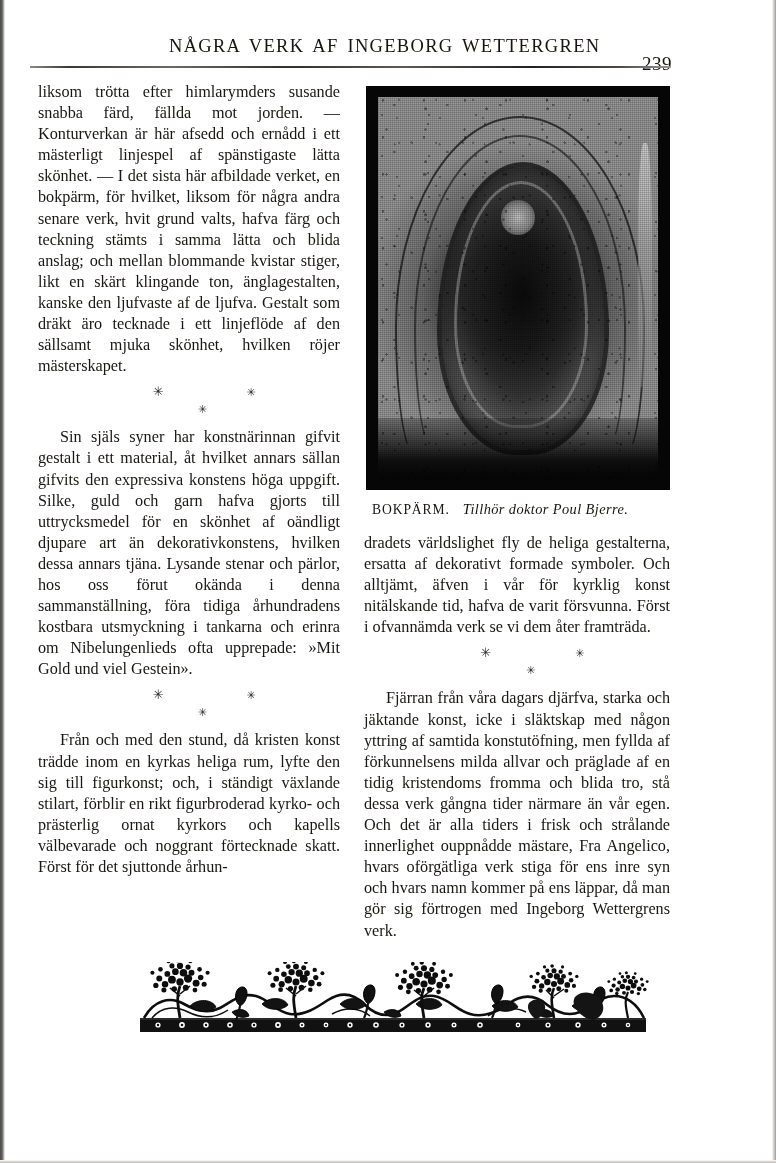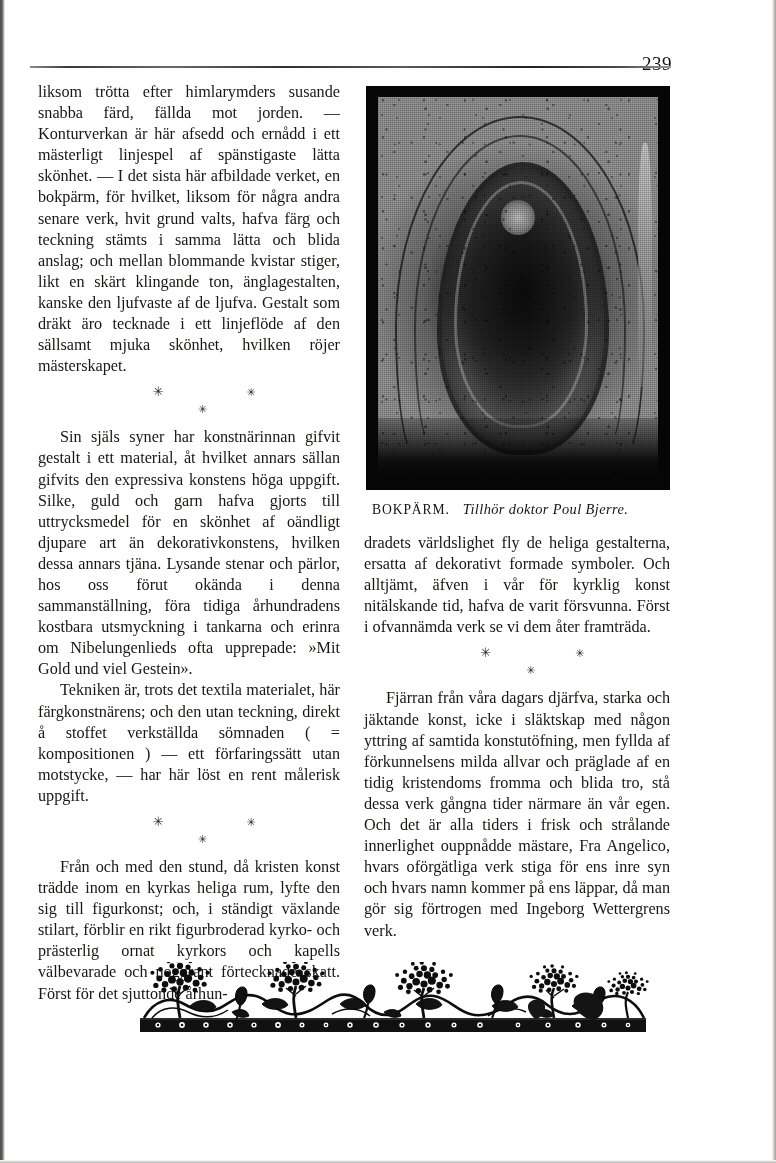--- a/index.html
+++ b/index.html
@@ -272,35 +272,35 @@
 
   
   .col, .runhead, .caption { text-rendering: optimizeLegibility; }
 </style>
 </head>
 <body>
 
 <div class="page">
 
   <div class="runhead">
+    <div class="runhead-title">NÅGRA  VERK  AF  INGEBORG  WETTERGREN</div>
     <div class="runhead-folio">239</div>
     <div class="runhead-rule"></div>
   </div>
 
   <div class="col col-left">
     <p>liksom trötta efter himlarymders susande snabba färd, fällda mot jorden. — Konturverkan är här afsedd och ernådd i ett mästerligt linjespel af spänstigaste lätta skönhet. — I det sista här afbildade verket, en bokpärm, för hvilket, liksom för några andra senare verk, hvit grund valts, hafva färg och teckning stämts i samma lätta och blida anslag; och mellan blommande kvistar stiger, likt en skärt klingande ton, änglagestalten, kanske den ljufvaste af de ljufva. Gestalt som dräkt äro tecknade i ett linjeflöde af den sällsamt mjuka skönhet, hvilken röjer mästerskapet.</p>
 
     <div class="orn">
       <span class="a1">✳</span>
       <span class="a2">✳</span>
       <span class="a3">✳</span>
     </div>
 
     <p class="indent">Sin själs syner har konstnärinnan gifvit gestalt i ett material, åt hvilket annars sällan gifvits den expressiva konstens höga uppgift. Silke, guld och garn hafva gjorts till uttrycksmedel för en skönhet af oändligt djupare art än dekorativkonstens, hvilken dessa annars tjäna. Lysande stenar och pärlor, hos oss förut okända i denna sammanställning, föra tidiga århundradens kostbara utsmyckning i tankarna och erinra om Nibelungenlieds ofta upprepade: »Mit Gold und viel Gestein».</p>
-    <p class="indent">Tekniken är, trots det textila materialet, här färgkonstnärens; och den utan teckning, direkt å stoffet verkställda sömnaden ( = kompositionen ) — ett förfaringssätt utan motstycke, — har här löst en rent målerisk uppgift.</p>
 
     <div class="orn">
       <span class="a1">✳</span>
       <span class="a2">✳</span>
       <span class="a3">✳</span>
     </div>
 
     <p class="indent">Från och med den stund, då kristen konst trädde inom en kyrkas heliga rum, lyfte den sig till figurkonst; och, i ständigt växlande stilart, förblir en rikt figurbroderad kyrko- och prästerlig ornat kyrkors och kapells välbevarade och noggrant förtecknade skatt. Först för det sjuttonde århun-</p>
   </div>
 

